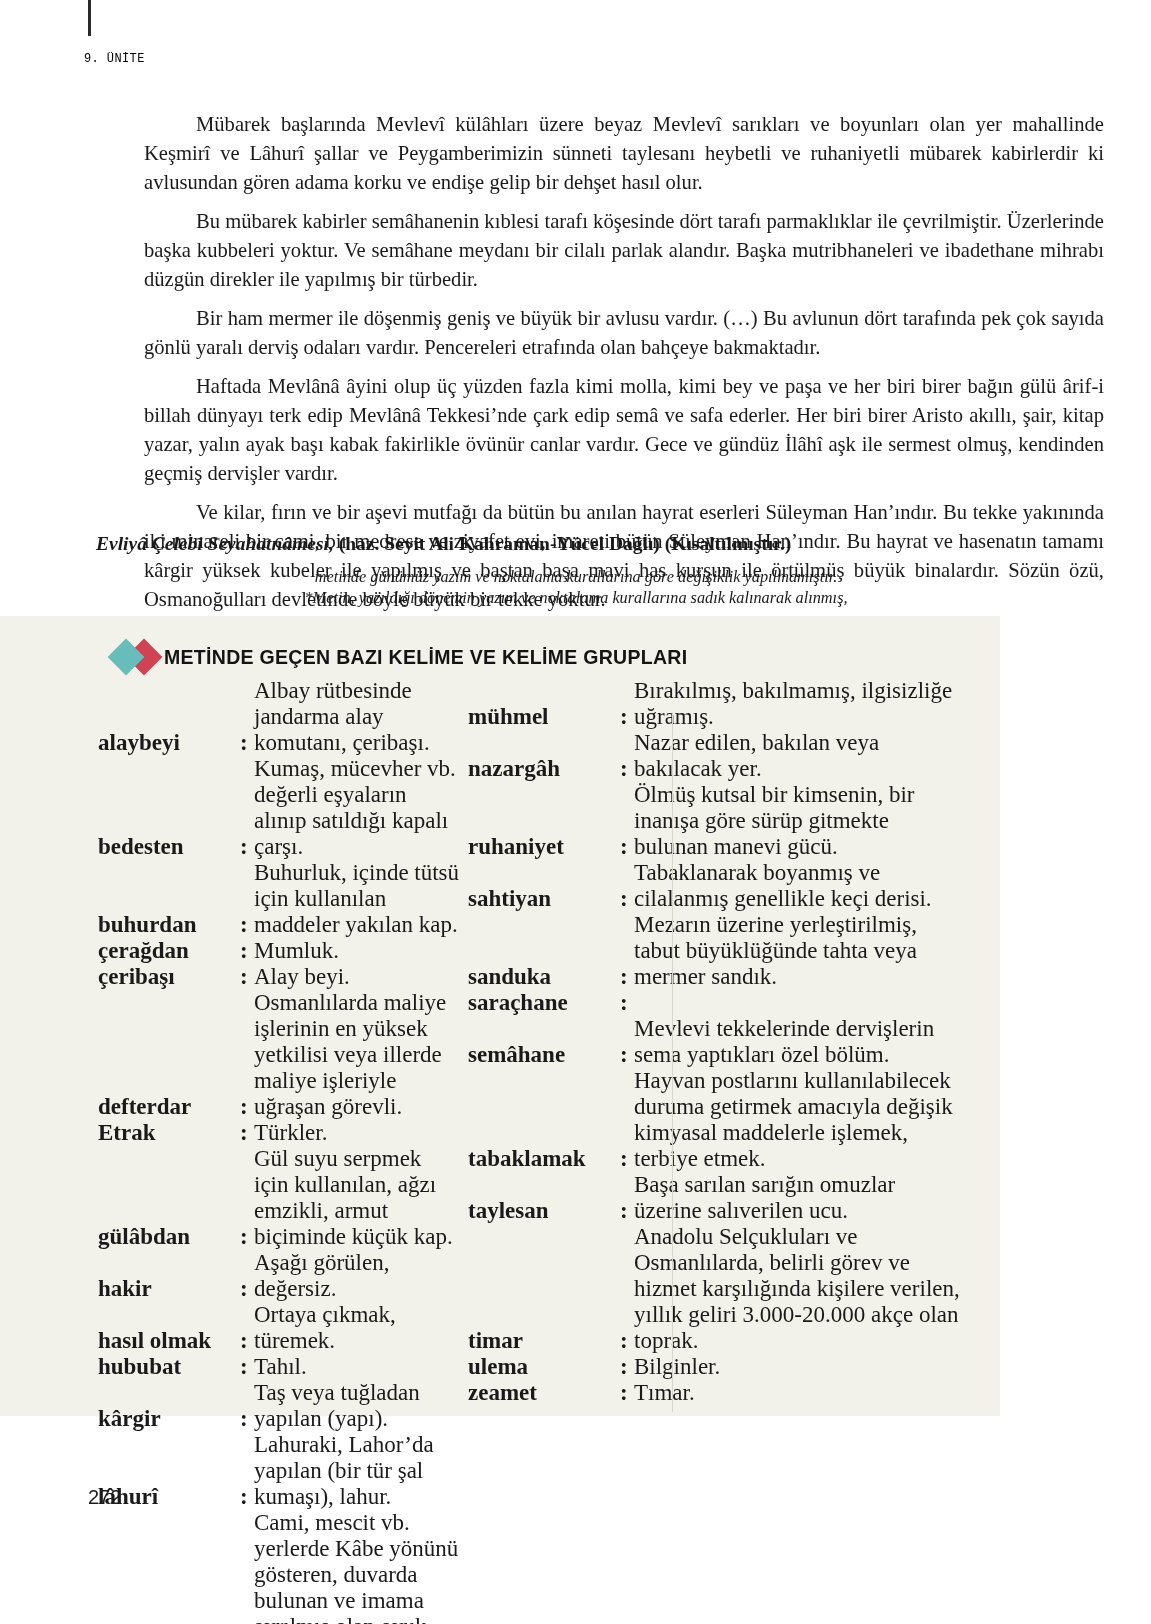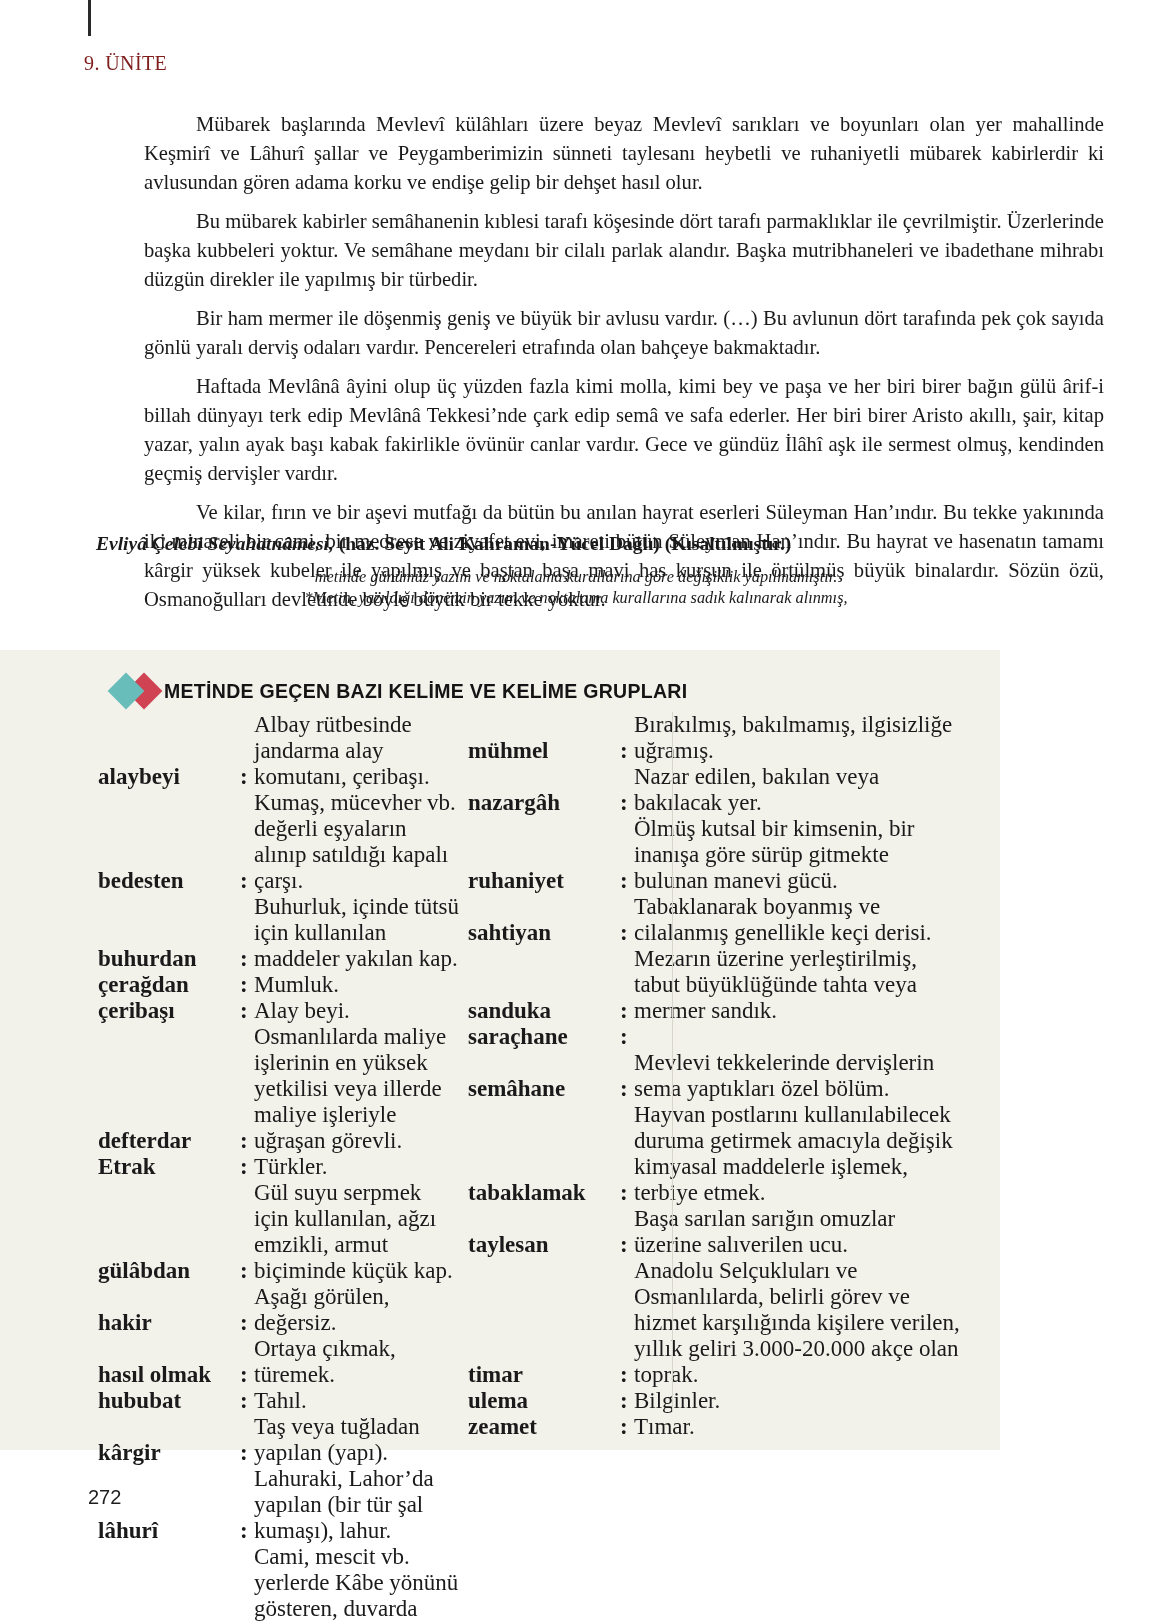--- a/index.html
+++ b/index.html
@@ -23,24 +23,24 @@
     top: 0px;
     width: 3px;
     height: 36px;
     background: #2a2a2a;
   }
 
   .unit-header {
     position: absolute;
     left: 84px;
     top: 52px;
-    font-family: Liberation Serif, serif;
-    font-size: 20px;
+    font-family: Liberation Mono, monospace;
+    font-size: 12px;
     letter-spacing: 0.4px;
-    color: #7f1d1d;
+    color: #000000;
   }
 
   .body-text {
     position: absolute;
     left: 96px;
     top: 110px;
     width: 960px;
     margin-left: 48px;
   }
 
@@ -73,21 +73,21 @@
     text-align: center;
     font-size: 16.3px;
     line-height: 21px;
     font-style: italic;
   }
 
   
   .glossary {
     position: absolute;
     left: 0px;
-    top: 650px;
+    top: 616px;
     width: 1000px;
     height: 800px;
     background: #f2f1ea;
   }
 
   .glossary-head {
     position: absolute;
     left: 108px;
     top: 21px;
     display: flex;

